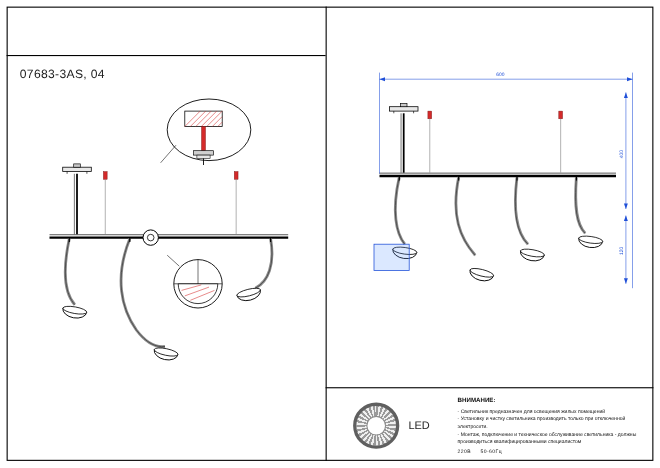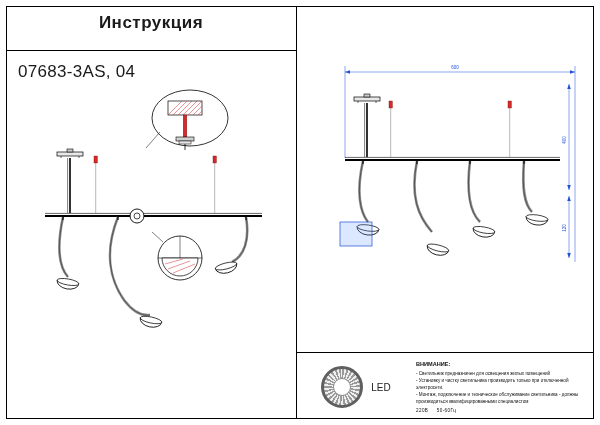--- a/index.html
+++ b/index.html
@@ -60,21 +60,21 @@
     width: 290px;
     text-align: center;
     font-size: 17px;
     font-weight: bold;
     letter-spacing: 0.5px;
   }
   .model {
     position: absolute;
     left: 18px;
     top: 62px;
-    font-size: 17px;
+    font-size: 11px;
     letter-spacing: 0.3px;
   }
   .led-cell {
     position: absolute;
     left: 302px;
     top: 358px;
     width: 108px;
     height: 58px;
     display: flex;
     align-items: center;
@@ -144,21 +144,20 @@
 </head>
 <body>
 
 <div class="sheet">
 
   <div class="frame"></div>
   <div class="divider-v"></div>
   <div class="divider-h-left"></div>
   <div class="divider-h-right"></div>
 
-  <div class="title">Инструкция</div>
   <div class="model">07683-3AS, 04</div>
 
   <svg class="art" viewBox="0 0 600 425">
     <defs>
       <g id="lamp-shade">
         <path d="M -11,0 A 11,7 0 0 0 11,0 Z" fill="#ffffff" stroke="#000" stroke-width="0.8"></path>
         <ellipse cx="0" cy="0" rx="11" ry="3" fill="#ffffff" stroke="#000" stroke-width="0.7"></ellipse>
       </g>
       <g id="ceiling-bracket">
         <rect x="-13" y="-3" width="26" height="4" fill="#e8e8e8" stroke="#000" stroke-width="0.7"></rect>

